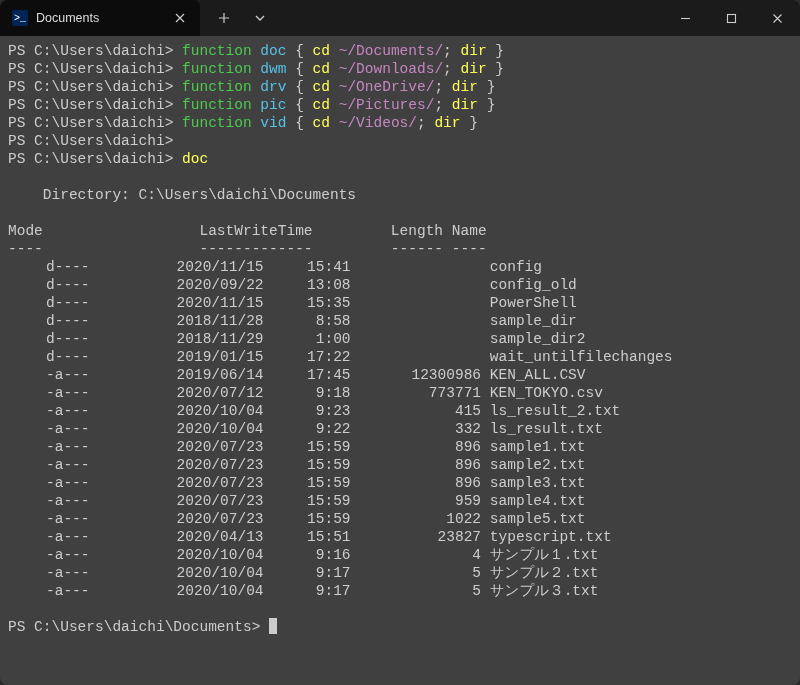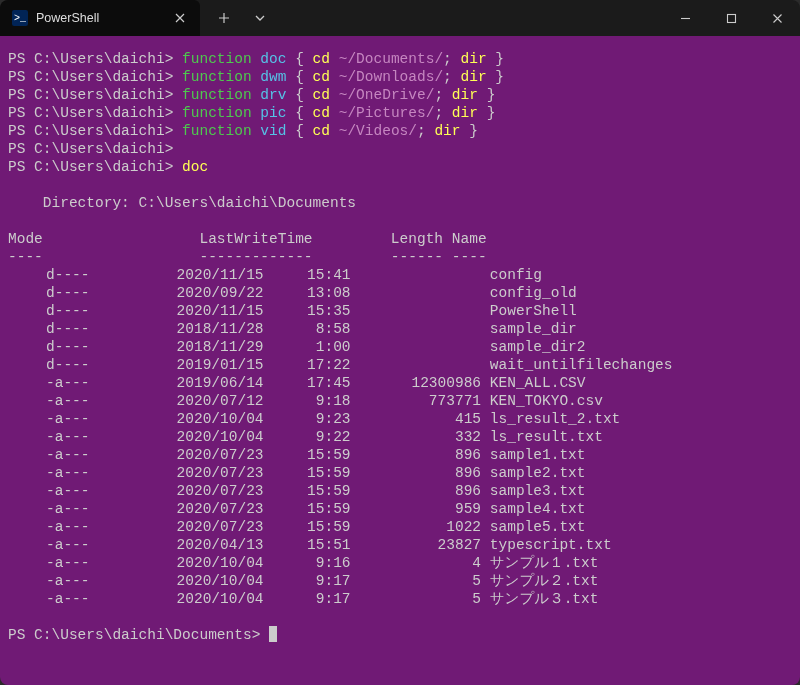--- a/index.html
+++ b/index.html
@@ -58,25 +58,25 @@
   }
   .spacer { flex: 1; }
   .win-controls { display: flex; height: 100%; }
   .wbtn {
     width: 46px; height: 100%;
     display: inline-flex; align-items: center; justify-content: center;
     color: #ccc;
   }
   .terminal {
     flex: 1;
-    background: #701a75;
+    background: #404040;
     color: #cccccc;
     font-size: 14.5px;
     line-height: 18px;
-    padding: 14px 8px 8px 8px;
+    padding: 6px 8px 8px 8px;
     white-space: pre;
     overflow: hidden;
   }
   .line { white-space: pre; }
   .prompt { color: #cccccc; }
   .kw { color: #4ec94e; }
   .fn { color: #56c2e6; }
   .cmd { color: #ffff55; }
   .path { color: #c586c0; }
   .blank { height: 18px; }
@@ -91,21 +91,21 @@
   }
   @keyframes blink { 50% { opacity: 0; } }
   svg { display: block; }
 </style>
 </head>
 <body>
 
 <div class="titlebar">
   <div class="tab">
     <span class="tab-icon">&gt;_</span>
-    <span class="tab-title">PowerShell</span>
+    <span class="tab-title">Documents</span>
     <span class="tab-close">
       <svg width="10" height="10" viewBox="0 0 10 10">
           <path d="M1 1 L9 9 M9 1 L1 9" stroke="#ccc" stroke-width="1.2"></path>
         </svg>
     </span>
   </div>
   <div class="tabbar-actions">
     <div class="tbtn">
       <svg width="12" height="12" viewBox="0 0 12 12">
           <path d="M6 1 V11 M1 6 H11" stroke="#ccc" stroke-width="1.2"></path>

